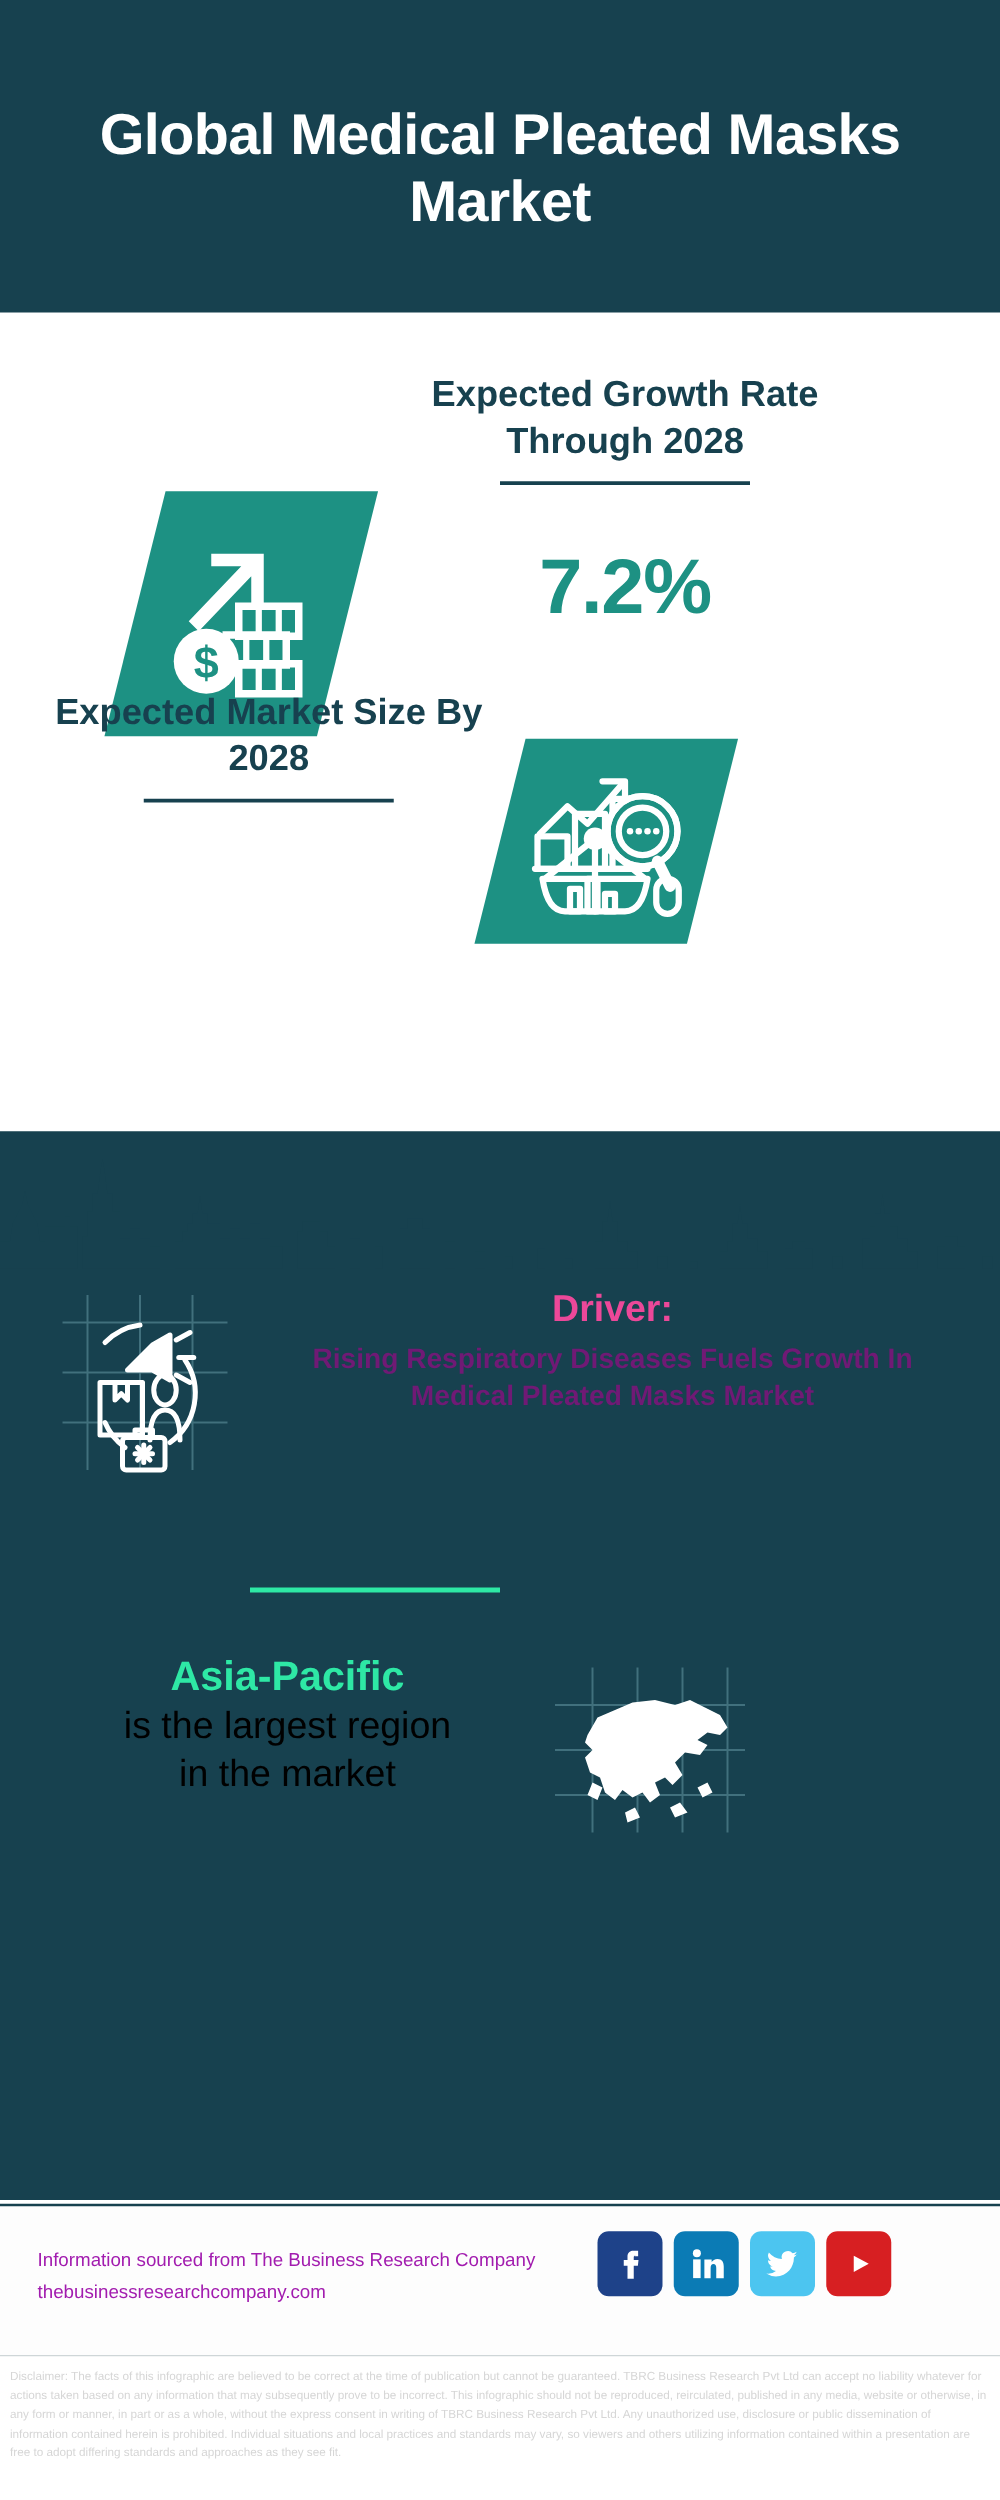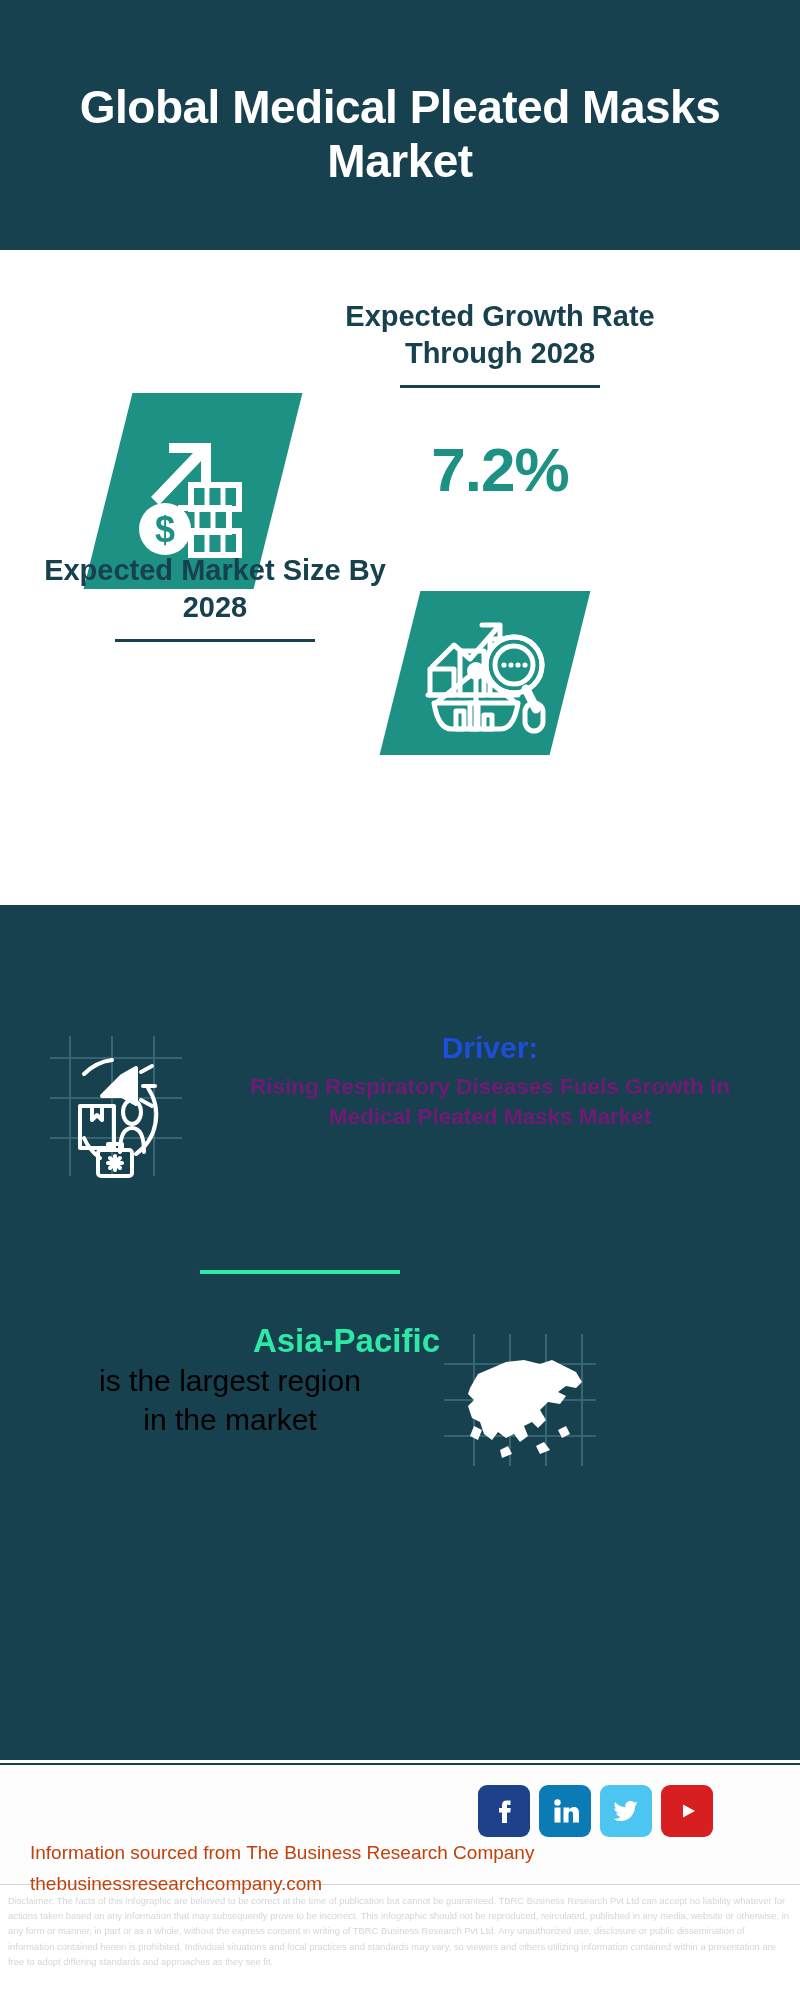--- a/index.html
+++ b/index.html
@@ -54,51 +54,51 @@
   }
   .skyline {
     position:absolute; left:0; top:0; width:800px; height:110px;
     display:block;
   }
 
   .driver-wrap { position:absolute; left:0; top:1030px; width:800px; }
   .driver-icon { position:absolute; left:40px; top:0px; }
   .driver-text { position:absolute; left:210px; top:0px; width:560px; text-align:center; }
   .driver-head {
-    color:#1d4ed8; font-size:30px; font-weight:bold; line-height:1.2;
+    color:#ec4899; font-size:30px; font-weight:bold; line-height:1.2;
     margin-bottom:6px;
   }
   .driver-body {
     color:#701a75; font-size:22.5px; font-weight:bold; line-height:1.33;
   }
 
   .divider-green {
     position:absolute; left:200px; top:1270px;
     width:200px; height:4px; background:#2ee8a5;
   }
 
   .region-wrap { position:absolute; left:0; top:1320px; width:800px; }
   .region-text { position:absolute; left:20px; top:0; width:420px; text-align:center; }
   .region-name {
-    color:#2ee8a5; font-size:33px; font-weight:bold; line-height:1.25;text-align:right;
+    color:#2ee8a5; font-size:33px; font-weight:bold; line-height:1.25;
   }
   .region-sub {
     color:#000000; font-size:30px; line-height:1.3; font-weight:normal;
   }
   .region-map { position:absolute; left:440px; top:10px; }
 
   
   .footer {
     position:absolute; left:0; top:1763px; width:800px; height:122px;
     background:#fdfdfd; border-top:2px solid #17414f;
     border-bottom:1px solid #cfd6d8;
   }
   .footer-text {
     position:absolute; left:30px; top:32px; width:520px;
-    color:#c2410c; font-size:19px; line-height:1.65;margin-top:40px;
+    color:#a21caf; font-size:15px; line-height:1.65;
   }
   .socials { position:absolute; left:478px; top:20px; display:flex; gap:9px; }
   .social {
     width:52px; height:52px; border-radius:9px;
     display:flex; align-items:center; justify-content:center;
   }
   .s-fb { background:#1e4289; }
   .s-li { background:#0b7bb5; }
   .s-tw { background:#4cc5f0; }
   .s-yt { background:#d71f22; }

